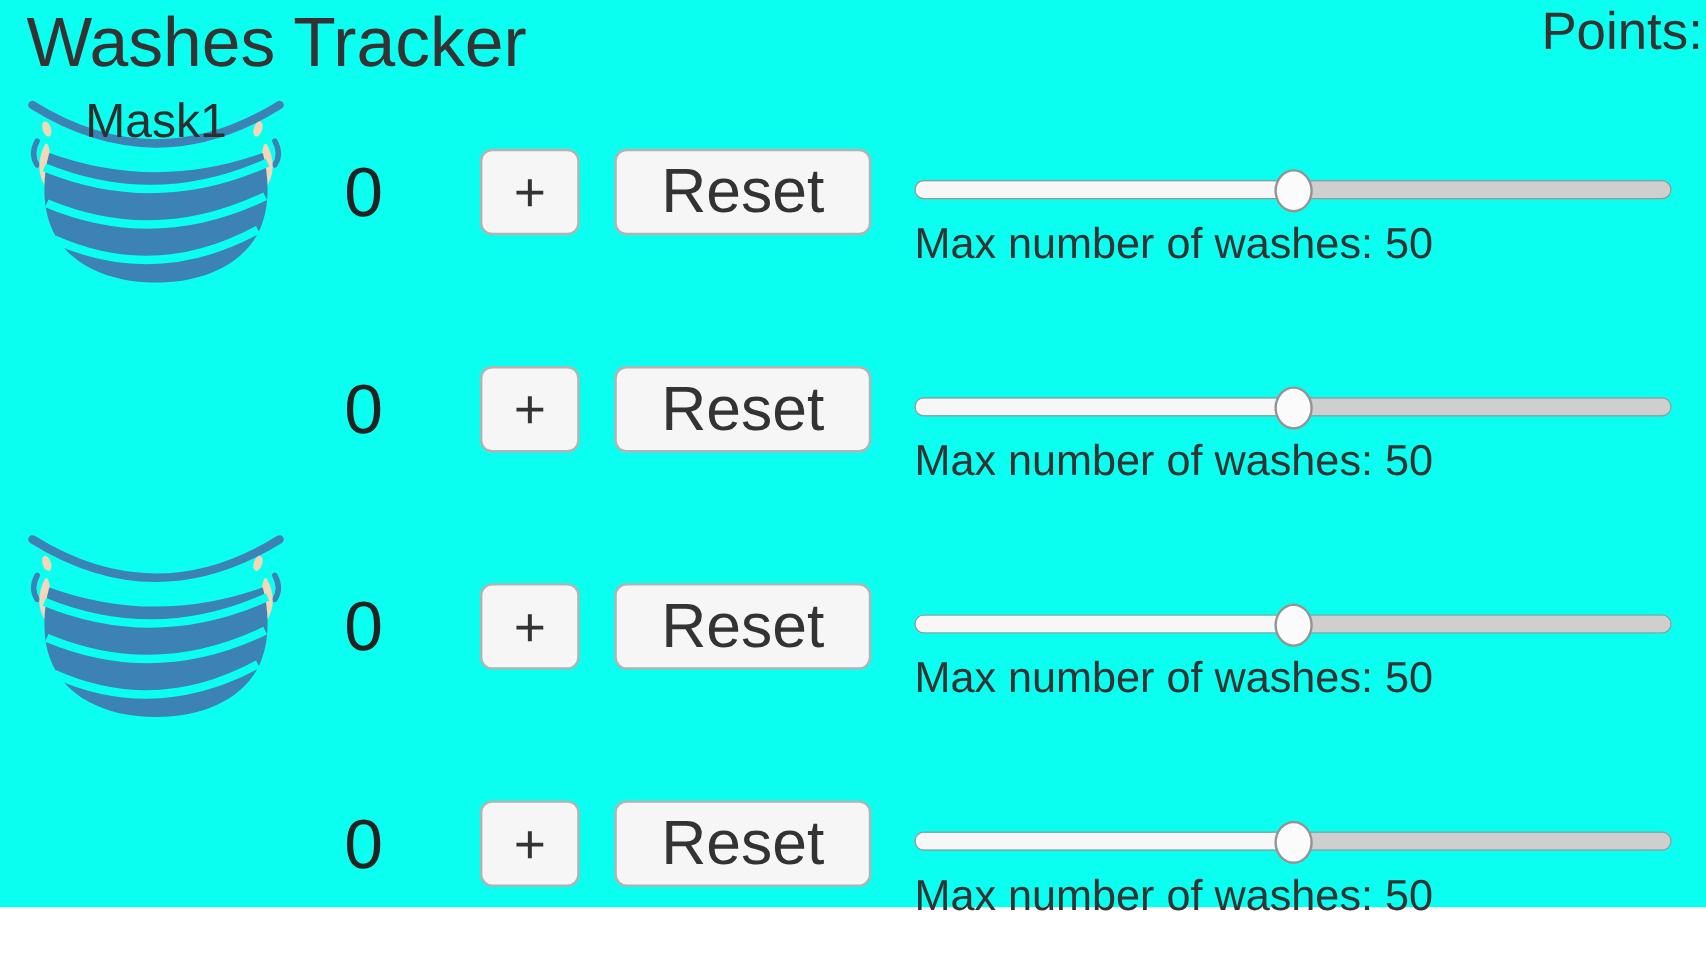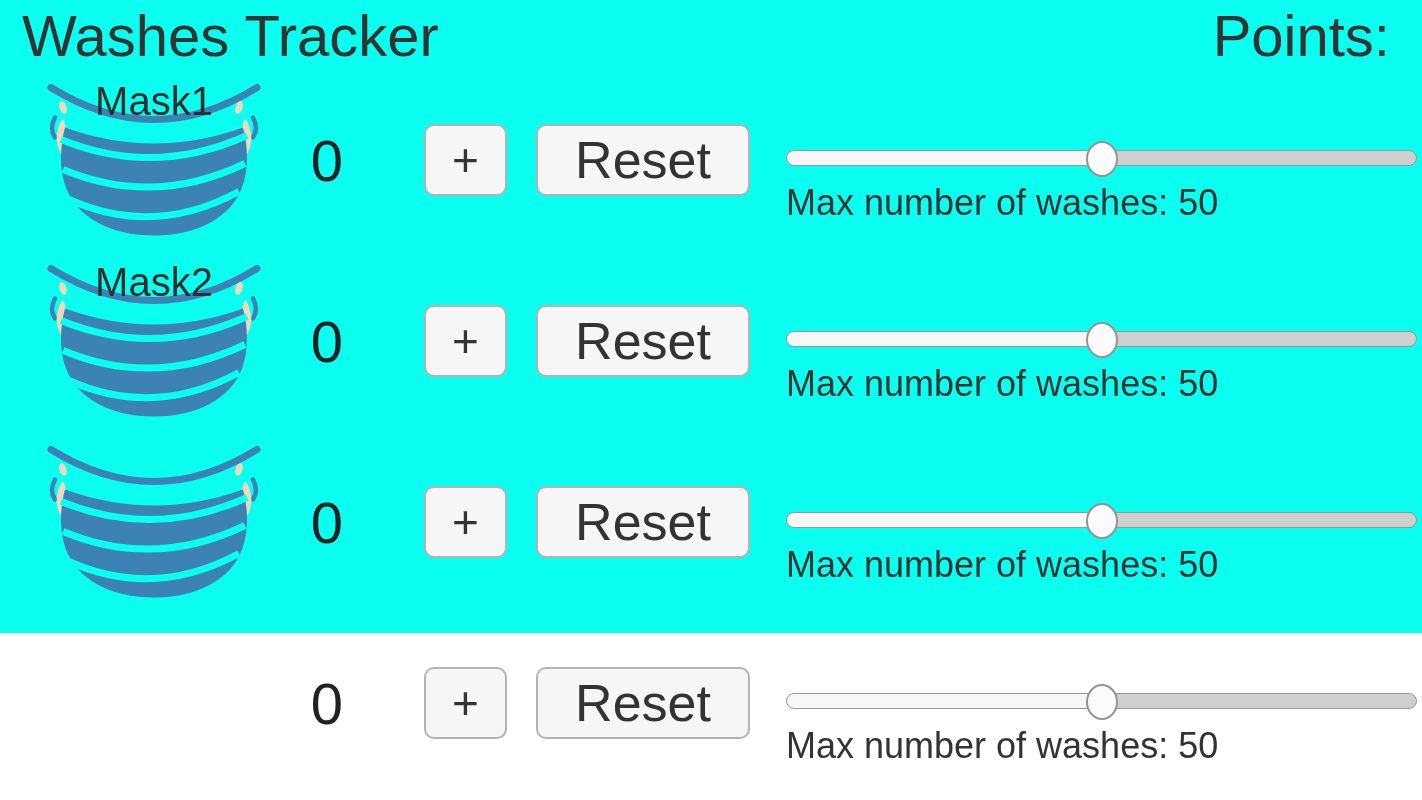--- a/index.html
+++ b/index.html
@@ -7,45 +7,45 @@
     padding: 0;
     width: 1422px;
     height: 800px;
     overflow: hidden;
     font-family: "Liberation Sans", sans-serif;
   }
   .app {
     position: absolute;
     inset: 0;
     width: 1422px;
-    height: 633px;
+    height: 756px;
     background: var(--bg, #0afff0);
   }
   .title {
     position: absolute;
     left: 22px;
     top: 2px;
     font-size: 58px;
     color: var(--text, #333);
     white-space: nowrap;
   }
   .points {
     position: absolute;
-    right: 32px;
+    right: 3px;
     top: 2px;
     display: flex;
-    font-size: 58px;
+    font-size: 44px;
     color: var(--text, #333);
     white-space: nowrap;
     margin-left: 21px;
   }
   .points-value { margin-top: 8px; }
 
   .rows { position: absolute; top: 75px; left: 0; right: 0; }
-  .row  { position: relative; height: 181px; margin-left: 24px; }
+  .row  { position: relative; height: 181px; }
 
   .mask { position: absolute; left: 15px; top: 2px; width: 230px; height: 166px; }
   .mask svg { position: absolute; inset: 0; width: 100%; height: 100%; }
   .mask-label {
     position: absolute; left: 0; right: 0; top: 2px;
     text-align: center;
     font-size: 40px;
     color: #2e2e2e;
   }
 
@@ -133,72 +133,51 @@
     <button class="btn btn-reset">Reset</button>
     <div class="slider-wrap">
       <div class="slider-track" style="background: linear-gradient(to right, rgb(247, 247, 247) 0%, rgb(247, 247, 247) 50%, rgb(207, 207, 207) 50%, rgb(207, 207, 207) 100%);">
         <div class="slider-thumb" style="left: calc(50% - 16px);"></div>
       </div>
       <div class="max-label">Max number of washes: 50</div>
     </div>
   </div>
 
   <div class="row">
+    <div class="count">0</div>
+    <button class="btn btn-plus">+</button>
+    <button class="btn btn-reset">Reset</button>
+    <div class="slider-wrap">
+      <div class="slider-track" style="background: linear-gradient(to right, rgb(247, 247, 247) 0%, rgb(247, 247, 247) 50%, rgb(207, 207, 207) 50%, rgb(207, 207, 207) 100%);">
+        <div class="slider-thumb" style="left: calc(50% - 16px);"></div>
+      </div>
+      <div class="max-label">Max number of washes: 50</div>
+    </div>
+  </div>
+
+  <div class="row">
     <div class="mask">
       <svg viewBox="0 0 230 165">
 
         <path d="M12 10 Q115 74 218 10" fill="none" stroke="var(--mask-blue)" stroke-width="7" stroke-linecap="round"></path>
 
         <path d="M16 40 q-6 11 0 20" fill="none" stroke="var(--mask-blue)" stroke-width="4.5" stroke-linecap="round"></path>
         <path d="M214 40 q6 11 0 20" fill="none" stroke="var(--mask-blue)" stroke-width="4.5" stroke-linecap="round"></path>
 
         <ellipse cx="24" cy="30" rx="3.5" ry="6.5" transform="rotate(-18 24 30)" fill="var(--beige)"></ellipse>
         <ellipse cx="200" cy="30" rx="3.5" ry="6.5" transform="rotate(18 200 30)" fill="var(--beige)"></ellipse>
         <path d="M23 42 C16 54 16 68 23 78 C29 69 28 52 25 43 Z" fill="var(--beige)"></path>
         <path d="M207 42 C214 54 214 68 207 78 C201 69 202 52 205 43 Z" fill="var(--beige)"></path>
 
         <path d="M26 50 Q115 82 204 50 C209 68 210 92 203 110 C192 140 158 158 115 158 C72 158 38 140 27 110 C20 92 21 68 26 50 Z" fill="var(--mask-blue)"></path>
 
         <path d="M22 62 Q115 100 208 58" fill="none" stroke="var(--bg)" stroke-width="7"></path>
         <path d="M24 92 Q115 130 206 86" fill="none" stroke="var(--bg)" stroke-width="7"></path>
         <path d="M30 122 Q115 160 200 114" fill="none" stroke="var(--bg)" stroke-width="7"></path>
       </svg>
-      <div class="mask-label">Mask2</div>
-    </div>
-    <div class="count">0</div>
-    <button class="btn btn-plus">+</button>
-    <button class="btn btn-reset">Reset</button>
-    <div class="slider-wrap">
-      <div class="slider-track" style="background: linear-gradient(to right, rgb(247, 247, 247) 0%, rgb(247, 247, 247) 50%, rgb(207, 207, 207) 50%, rgb(207, 207, 207) 100%);">
-        <div class="slider-thumb" style="left: calc(50% - 16px);"></div>
-      </div>
-      <div class="max-label">Max number of washes: 50</div>
-    </div>
-  </div>
-
-  <div class="row">
-    <div class="mask">
-      <svg viewBox="0 0 230 165">
-
-        <path d="M12 10 Q115 74 218 10" fill="none" stroke="var(--mask-blue)" stroke-width="7" stroke-linecap="round"></path>
-
-        <path d="M16 40 q-6 11 0 20" fill="none" stroke="var(--mask-blue)" stroke-width="4.5" stroke-linecap="round"></path>
-        <path d="M214 40 q6 11 0 20" fill="none" stroke="var(--mask-blue)" stroke-width="4.5" stroke-linecap="round"></path>
-
-        <ellipse cx="24" cy="30" rx="3.5" ry="6.5" transform="rotate(-18 24 30)" fill="var(--beige)"></ellipse>
-        <ellipse cx="200" cy="30" rx="3.5" ry="6.5" transform="rotate(18 200 30)" fill="var(--beige)"></ellipse>
-        <path d="M23 42 C16 54 16 68 23 78 C29 69 28 52 25 43 Z" fill="var(--beige)"></path>
-        <path d="M207 42 C214 54 214 68 207 78 C201 69 202 52 205 43 Z" fill="var(--beige)"></path>
-
-        <path d="M26 50 Q115 82 204 50 C209 68 210 92 203 110 C192 140 158 158 115 158 C72 158 38 140 27 110 C20 92 21 68 26 50 Z" fill="var(--mask-blue)"></path>
-
-        <path d="M22 62 Q115 100 208 58" fill="none" stroke="var(--bg)" stroke-width="7"></path>
-        <path d="M24 92 Q115 130 206 86" fill="none" stroke="var(--bg)" stroke-width="7"></path>
-        <path d="M30 122 Q115 160 200 114" fill="none" stroke="var(--bg)" stroke-width="7"></path>
-      </svg>
     </div>
     <div class="count">0</div>
     <button class="btn btn-plus">+</button>
     <button class="btn btn-reset">Reset</button>
     <div class="slider-wrap">
       <div class="slider-track" style="background: linear-gradient(to right, rgb(247, 247, 247) 0%, rgb(247, 247, 247) 50%, rgb(207, 207, 207) 50%, rgb(207, 207, 207) 100%);">
         <div class="slider-thumb" style="left: calc(50% - 16px);"></div>
       </div>
       <div class="max-label">Max number of washes: 50</div>
     </div>

